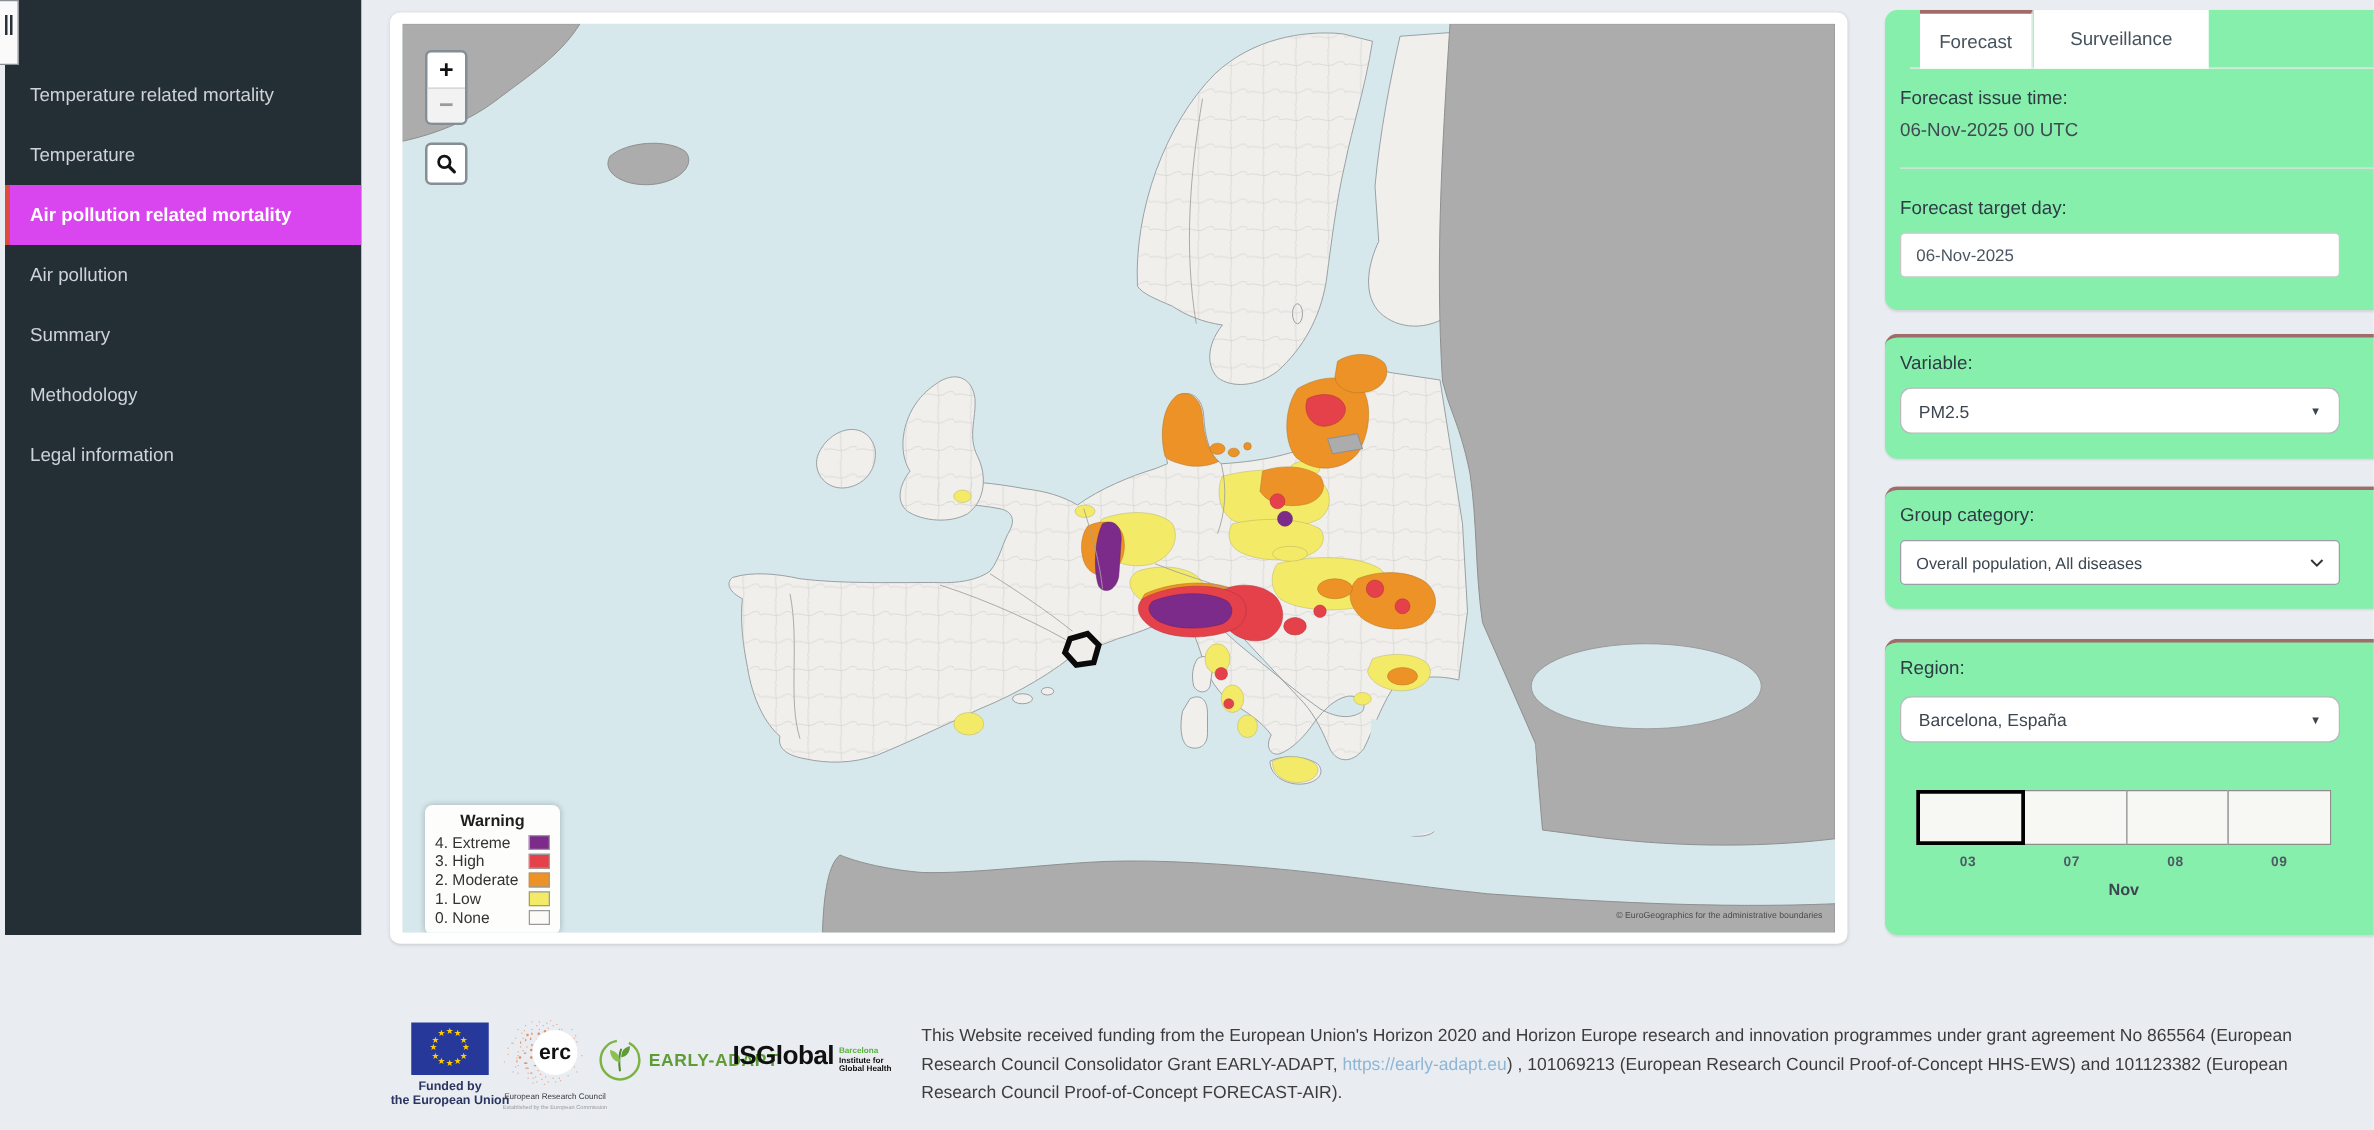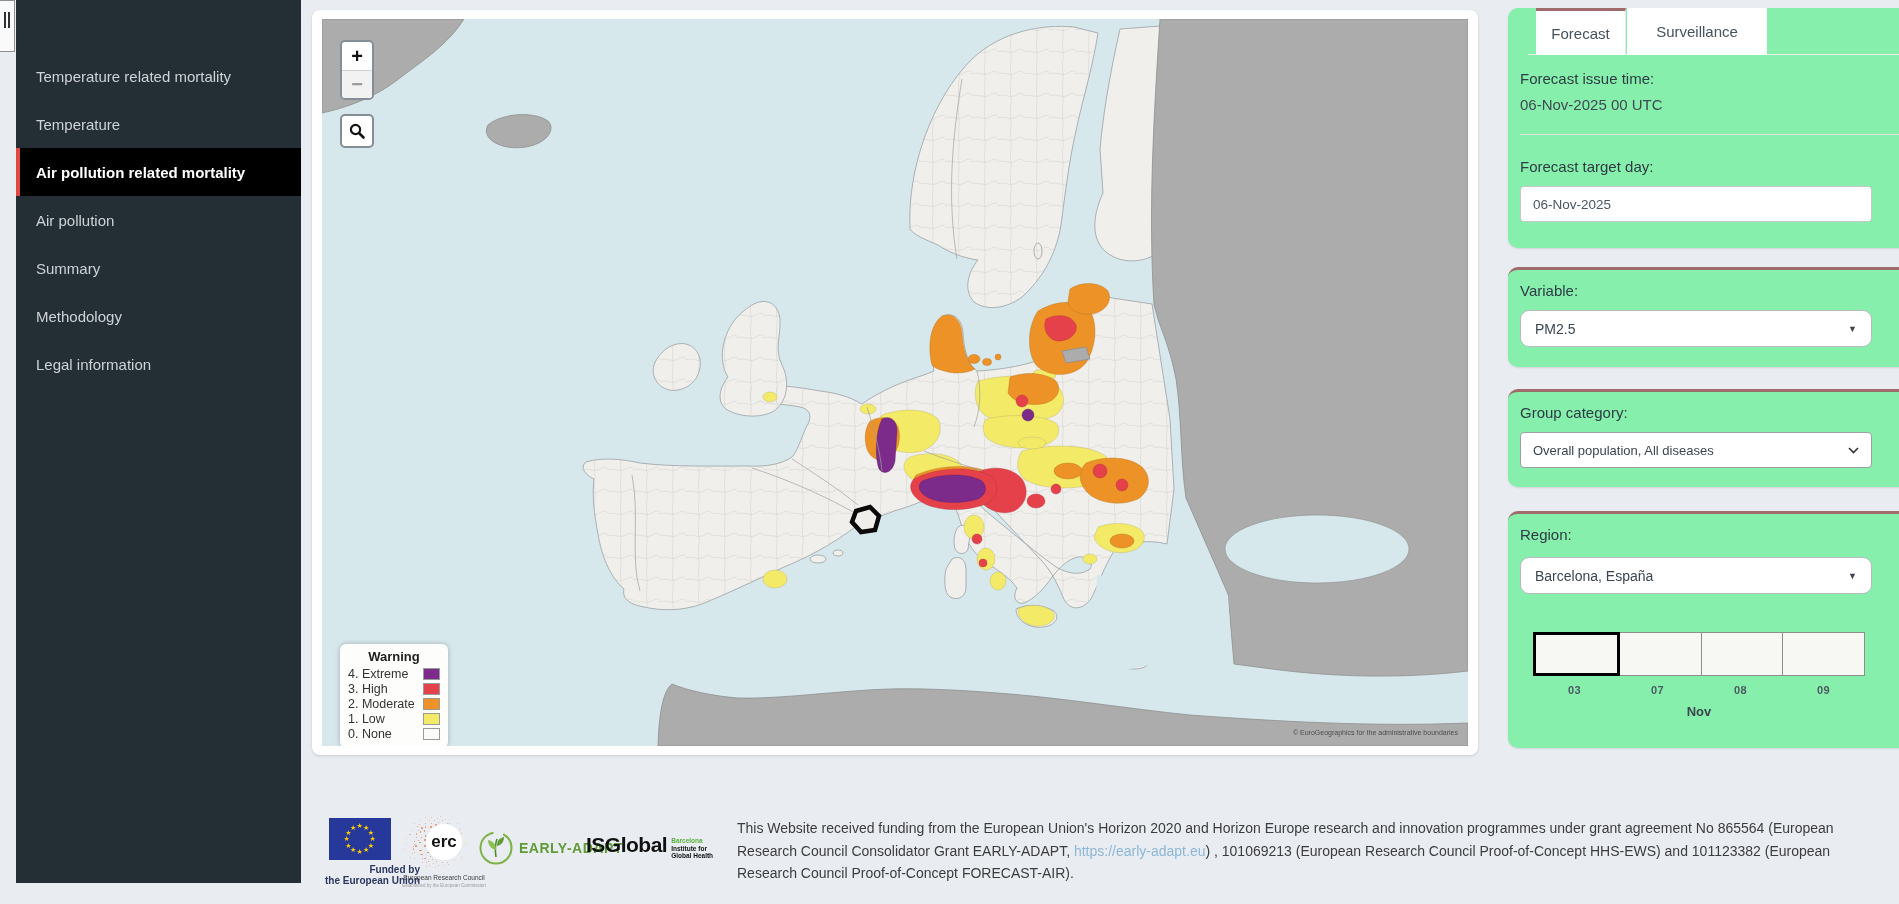--- a/index.html
+++ b/index.html
@@ -3,28 +3,28 @@
 <meta charset="utf-8">
 <style>
   * { margin:0; padding:0; box-sizing:border-box; }
   html,body { width:1899px; height:904px; }
   body {
     position:relative; background:#e9edf2;
     font-family:"Liberation Sans", sans-serif;
     overflow:hidden; color:#3f4a52;
   }
   
-  .sidebar { position:absolute; left:16px; top:0; width:285px; height:883px; background:#242e35; }
+  .sidebar { position:absolute; left:4px; top:0; width:285px; height:748px; background:#242e35; }
   .side-toggle { position:absolute; left:0; top:0; width:15px; height:52px; background:#fafafa;
     border:1px solid #8a8f93; border-left:none; display:flex; justify-content:center; gap:2px; padding-top:11px; cursor:pointer; z-index:5;}
   .side-toggle i { display:block; width:2px; height:16px; background:#2b3237; }
   .nav { position:absolute; top:52px; left:0; right:0; }
   .nav-item { height:48px; display:flex; align-items:center; padding-left:16px;
     color:#cdd3d7; font-size:15px; cursor:pointer; border-left:4px solid transparent; }
-  .nav-item.active { background:#000000; color:#fff; font-weight:bold; border-left-color:#e04940; }
+  .nav-item.active { background:#d946ef; color:#fff; font-weight:bold; border-left-color:#e04940; }
   
   .map-card { position:absolute; left:312px; top:10px; width:1166px; height:745px;
     background:#fff; border-radius:8px; box-shadow:0 1px 3px rgba(0,0,0,.15); }
   .map-wrap { position:absolute; left:10px; top:9px; width:1146px; height:727px; overflow:hidden; background:#d6e8ec; }
   .map-wrap svg { display:block; }
   .zoombox { position:absolute; left:18px; top:21px; width:34px; height:60px; background:#fff;
     border:2px solid #848e96; border-radius:5px; overflow:hidden; z-index:4; }
   .zbtn { height:28px; display:flex; align-items:center; justify-content:center;
     font-size:20px; font-weight:bold; color:#111; cursor:pointer; }
   .zbtn.disabled { background:#f2f2f2; color:#9a9a9a; border-top:1px solid #cfcfcf; cursor:default; }
@@ -64,21 +64,21 @@
   .select svg { margin-left:auto; }
   .timeline { position:absolute; left:25px; top:118px; width:332px; height:44px; display:flex; }
   .cell { flex:1; background:#f7f7f4; border:1px solid #8d8d8d; margin-left:-1px; cursor:pointer; }
   .cell.selected { border:3px solid #000; margin-left:0; z-index:2; }
   .day-labels { position:absolute; left:25px; top:170px; width:332px; display:flex; }
   .day-labels span { flex:1; text-align:center; font-size:11px; font-weight:bold; color:#4e5a64; letter-spacing:.5px; }
   .month-label { position:absolute; left:25px; top:190px; width:332px; text-align:center;
     font-size:13px; font-weight:bold; color:#3c4650; }
   
   .eu-flag { position:absolute; left:329px; top:818px; width:62px; height:42px; background:#26399b; }
-  .eu-text { position:absolute; left:300px; top:864px; width:120px; text-align:right;
+  .eu-text { position:absolute; left:300px; top:864px; width:120px; text-align:center;
     font-size:10px; font-weight:bold; color:#2a3560; line-height:11px; }
   .erc { position:absolute; left:398px; top:812px; width:92px; height:78px; }
   .erc-burst { position:absolute; left:0; top:0; width:76px; height:62px; }
   .erc-circle { position:absolute; left:28px; top:12px; width:36px; height:36px; background:#fff;
     border-radius:50%; display:flex; align-items:center; justify-content:center;
     font-weight:bold; font-size:17px; color:#111; }
   .erc-sub { position:absolute; left:-6px; top:62px; width:104px; text-align:center; font-size:6.5px; color:#3a3a3a; }
   .erc-subsub { position:absolute; left:-6px; top:71px; width:104px; text-align:center; font-size:4.5px; color:#9a9a9a; }
   .eadapt { position:absolute; left:478px; top:830px; display:flex; align-items:center; gap:5px; }
   .eadapt-text { font-size:14px; font-weight:bold; color:#5f9c35; letter-spacing:.5px; }

